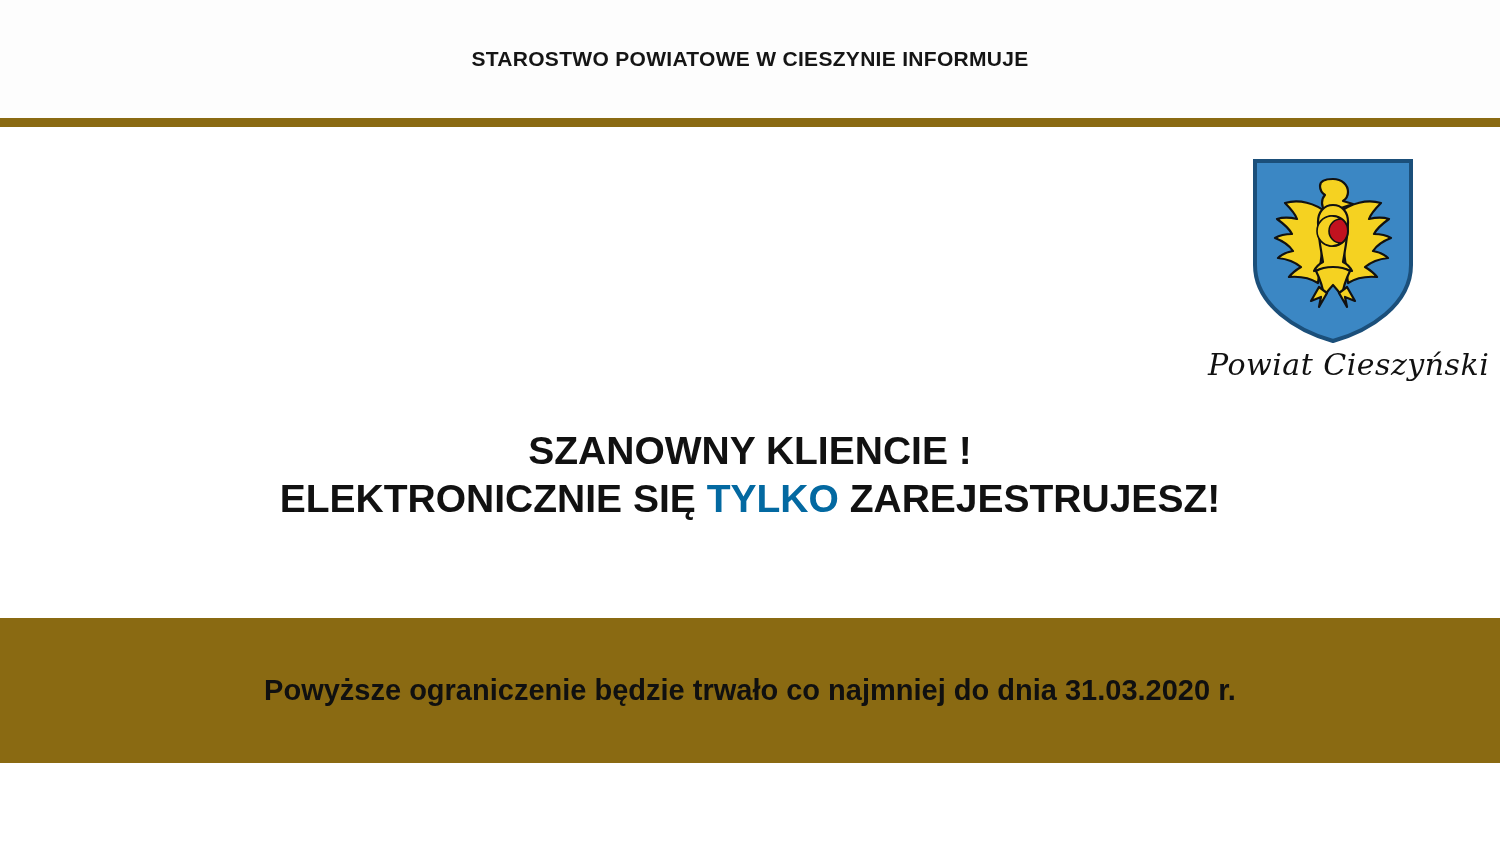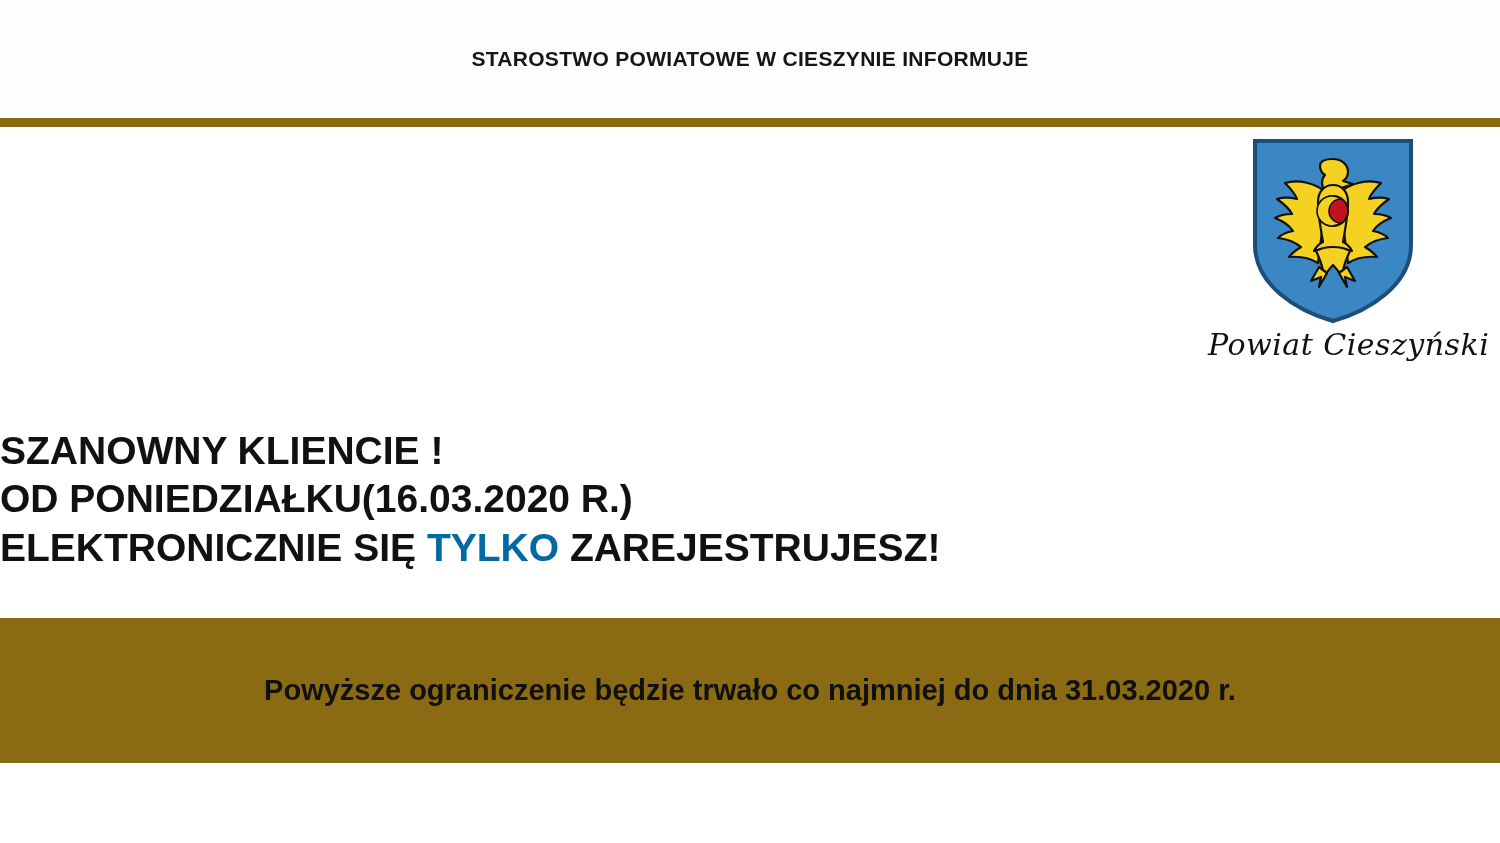--- a/index.html
+++ b/index.html
@@ -49,21 +49,21 @@
   .body-area {
     position: relative;
     flex: 1 1 auto;
     background: #ffffff;
   }
 
   
   .crest-block {
     position: absolute;
     right: 42px;
-    top: 8px;
+    top: 28px;
     width: 250px;
     text-align: center;
   }
   .crest-shield {
     width: 168px;
     height: 190px;
     margin: 0 auto;
     display: block;
   }
   .crest-caption {
@@ -75,20 +75,21 @@
     letter-spacing: 0.5px;
     white-space: nowrap;
   }
 
   
   .message {
     position: absolute;
     left: 0;
     right: 0;
     top: 300px;
+    text-align: center;
     color: #111111;
     font-weight: bold;
     font-size: 39px;
     line-height: 1.24;
   }
   .message .line {
     white-space: nowrap;
   }
   .hl-red {
     color: #0369a1;
@@ -151,21 +152,20 @@
         <g>
           <circle cx="84" cy="76" r="15" fill="#c1121f" stroke="#111111" stroke-width="2"></circle>
           <path d="M92 64 a15 15 0 1 0 0 24 a11 11 0 1 1 0 -24 z" fill="#f5d221" stroke="#111111" stroke-width="1.6"></path>
         </g>
       </svg>
       <div class="crest-caption">Powiat Cieszyński</div>
     </div>
 
     <div class="message">
       <div class="line">SZANOWNY KLIENCIE !</div>
-      <div class="line">OD PONIEDZIAŁKU(16.03.2020 R.)</div>
       <div class="line"><span>ELEKTRONICZNIE SIĘ </span><span class="hl-red">TYLKO</span><span> ZAREJESTRUJESZ!</span></div>
     </div>
 
   </div>
 
   <div class="footer">
     <div class="footer-line">Powyższe ograniczenie będzie trwało co najmniej do dnia 31.03.2020 r.</div>
   </div>
 
 </div>

